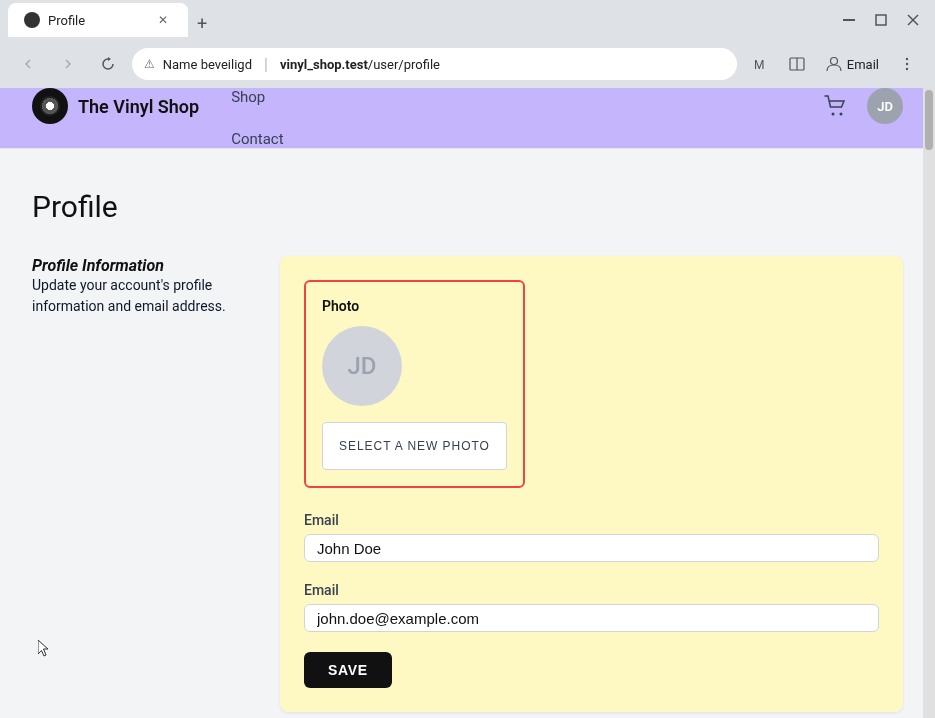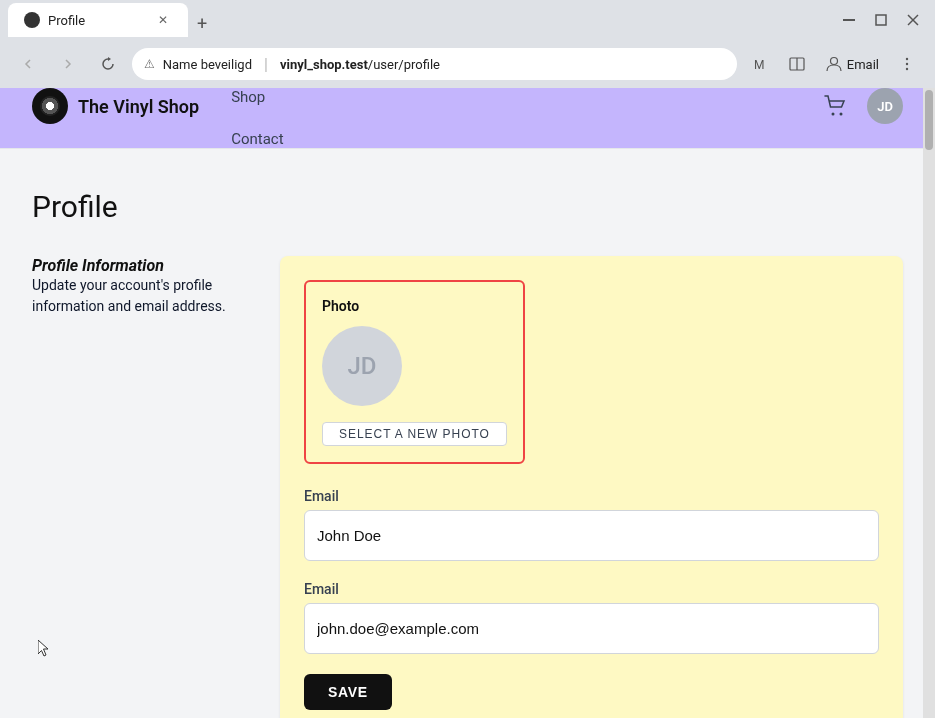--- a/index.html
+++ b/index.html
@@ -57,26 +57,26 @@
     .profile-layout { display: flex; gap: 48px; }
     .profile-info { width: 200px; flex-shrink: 0; }
     .profile-info-title { font-size: 16px; font-weight: 700; color: #111; font-style: italic; }
     .profile-info-desc { font-size: 14px; color: #0f172a; line-height: 1.5; }
     .profile-form { flex: 1; background: #fef9c3; border-radius: 8px; padding: 24px; box-shadow: 0 1px 3px rgba(0,0,0,0.08); }
 
     
     .photo-section { border: 2px solid #ef4444; border-radius: 6px; padding: 16px; margin-bottom: 24px; display: inline-block; }
     .photo-label { font-size: 14px; font-weight: 600; color: #111; margin-bottom: 12px; }
     .photo-avatar { width: 80px; height: 80px; border-radius: 50%; background: #d1d5db; display: flex; align-items: center; justify-content: center; font-size: 24px; font-weight: 500; color: #9ca3af; margin-bottom: 16px; }
-    .select-photo-btn { border: 1px solid #d1d5db; background: #fff; padding: 4px 16px; font-size: 12px; letter-spacing: 0.08em; color: #374151; cursor: pointer; border-radius: 4px; font-weight: 500; text-transform: uppercase; }
+    .select-photo-btn { border: 1px solid #d1d5db; background: #fff; padding: 16px 16px; font-size: 12px; letter-spacing: 0.08em; color: #374151; cursor: pointer; border-radius: 4px; font-weight: 500; text-transform: uppercase; }
 
     
     .form-field { margin-bottom: 20px; }
     .form-label { font-size: 14px; font-weight: 500; color: #374151; margin-bottom: 6px; display: block; }
-    .form-input { width: 100%; height: 51px; border: 1px solid #d1d5db; border-radius: 6px; padding: 0 12px; font-size: 15px; color: #111; background: #fff; outline: none; }
+    .form-input { width: 100%; height: 28px; border: 1px solid #d1d5db; border-radius: 6px; padding: 0 12px; font-size: 15px; color: #111; background: #fff; outline: none; }
 
     
     .form-actions { display: flex; justify-content: flex-start; margin-top: 8px; }
     .save-btn { background: #111; color: #fff; border: none; padding: 10px 24px; font-size: 14px; font-weight: 600; letter-spacing: 0.05em; border-radius: 6px; cursor: pointer; text-transform: uppercase; }
 
     
     .cursor { position: fixed; bottom: 60px; left: 38px; width: 12px; height: 18px; z-index: 9999; pointer-events: none; }
   </style>
 </head>
 <body>

